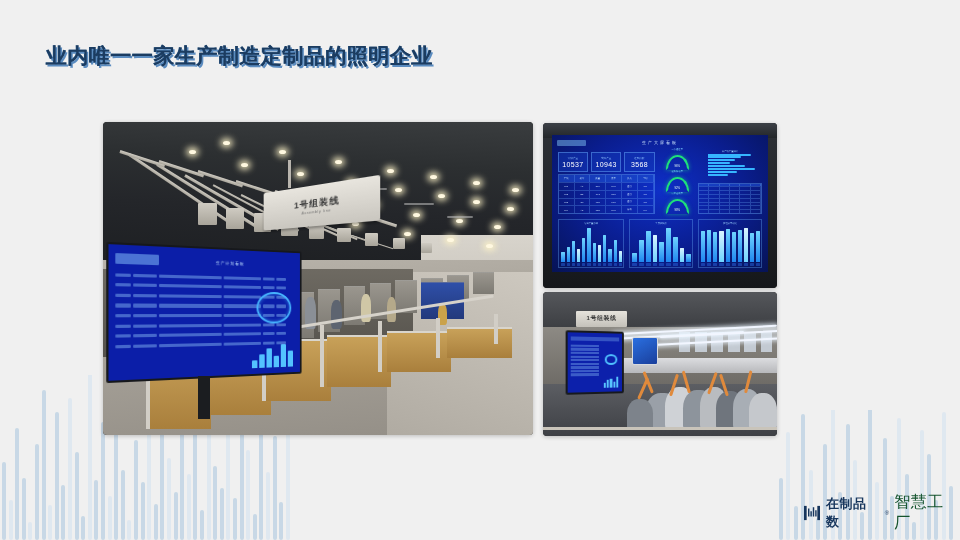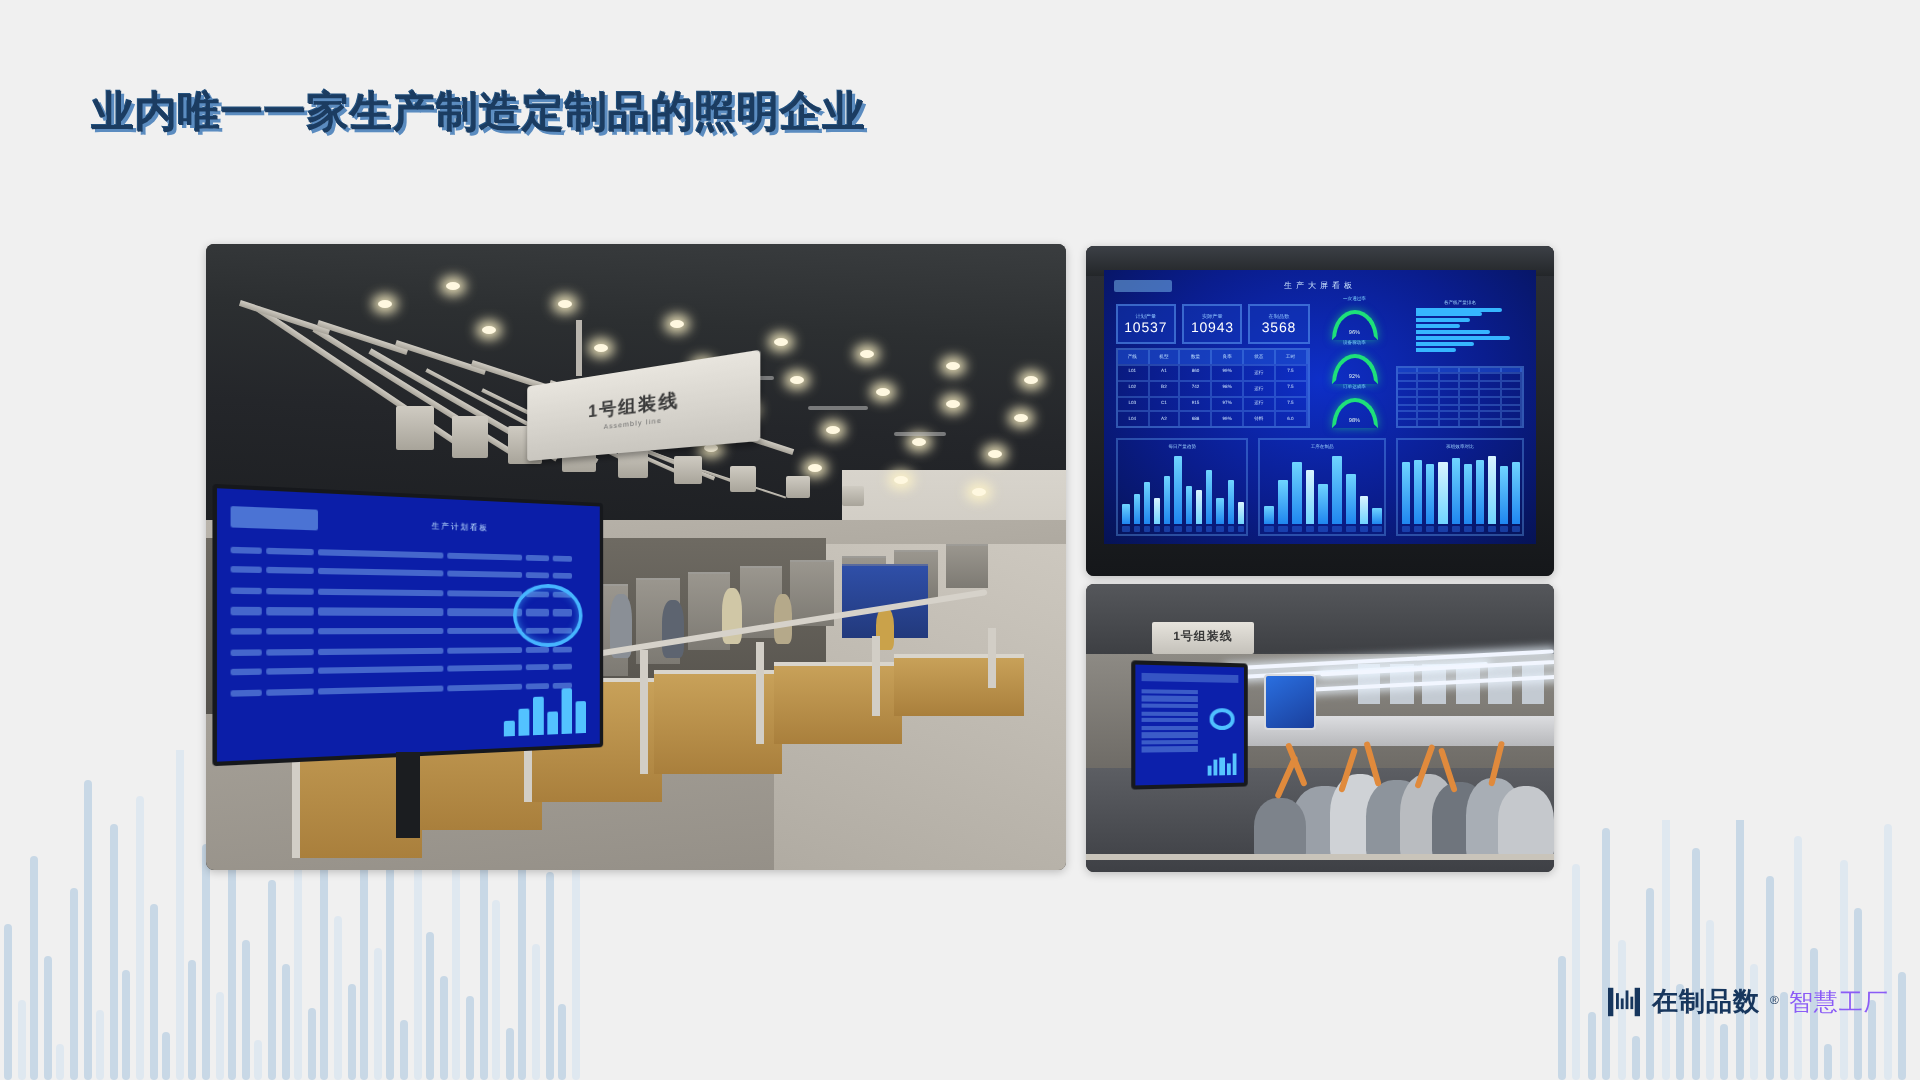--- a/index.html
+++ b/index.html
@@ -249,21 +249,21 @@
            background:#e08a3c; transform-origin:bottom center; }
 
   
   .brand {
     position:absolute; left:803px; top:492px;
     display:flex; align-items:center; gap:5px;
   }
   .brand-mark { width:18px; height:16px; flex:0 0 auto; }
   .brand-name { font-size:13px; font-weight:bold; color:#17365d; letter-spacing:0.5px; }
   .brand-sup  { font-size:6px; color:#17365d; vertical-align:super; }
-  .brand-sub  { font-size:12px; color:#8b5cf6; letter-spacing:0.5px; }
+  .brand-sub  { font-size:16px; color:#14532d; letter-spacing:0.5px; }
 </style>
 </head>
 <body>
 
 <div class="barfield left">
     <i style="left: 2px; height: 78px;"></i>
     <i class="dim" style="left: 8.6px; height: 40px;"></i>
     <i style="left: 15.2px; height: 112px;"></i>
     <i style="left: 21.8px; height: 62px;"></i>
     <i class="dim" style="left: 28.4px; height: 18px;"></i>

